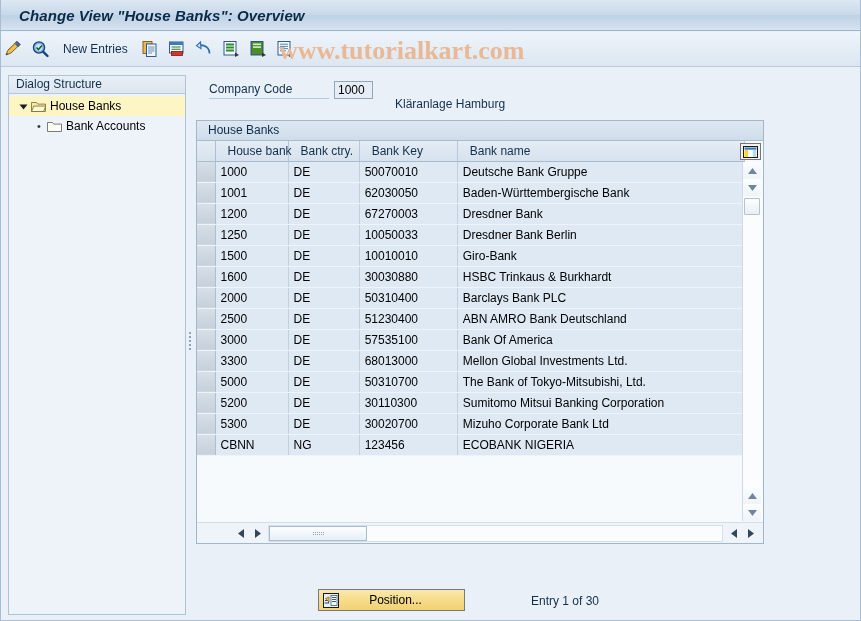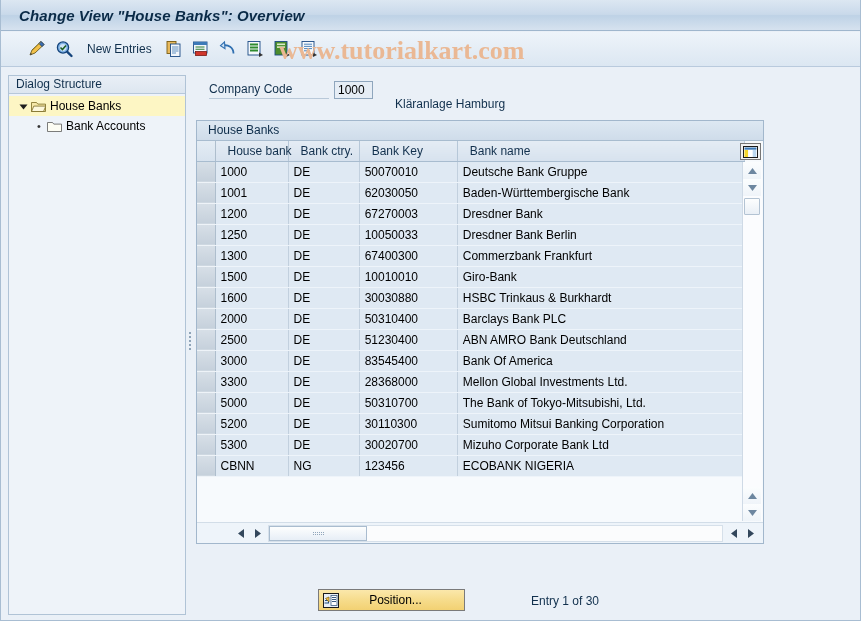--- a/index.html
+++ b/index.html
@@ -39,21 +39,21 @@
     white-space: nowrap;
   }
 
   
   .toolbar {
     position: absolute; left: 0; top: 32px;
     width: 861px; height: 35px;
     background: linear-gradient(to bottom, #eef4fa 0%, #e3ecf5 60%, #dce7f2 100%);
     border-bottom: 1px solid #b9cadd;
     display: flex; align-items: center;
-    padding-left: 24px;
+    padding-left: 0;
   }
   .tbtn {
     width: 24px; height: 24px;
     display: flex; align-items: center; justify-content: center;
     margin-right: 3px;
     position: relative;
   }
   .tbtn svg { display: block; }
   .tb-label {
     font-size: 12px; color: #11304d;
@@ -498,27 +498,20 @@
               </tr>
               <tr>
                 <td class="sel-col"></td>
                 <td class="c-hb">1250</td>
                 <td class="c-ctry">DE</td>
                 <td class="c-key">10050033</td>
                 <td class="c-name">Dresdner Bank Berlin</td>
               </tr>
               <tr>
                 <td class="sel-col"></td>
-                <td class="c-hb">1300</td>
-                <td class="c-ctry">DE</td>
-                <td class="c-key">67400300</td>
-                <td class="c-name">Commerzbank Frankfurt</td>
-              </tr>
-              <tr>
-                <td class="sel-col"></td>
                 <td class="c-hb">1500</td>
                 <td class="c-ctry">DE</td>
                 <td class="c-key">10010010</td>
                 <td class="c-name">Giro-Bank</td>
               </tr>
               <tr>
                 <td class="sel-col"></td>
                 <td class="c-hb">1600</td>
                 <td class="c-ctry">DE</td>
                 <td class="c-key">30030880</td>
@@ -535,28 +528,28 @@
                 <td class="sel-col"></td>
                 <td class="c-hb">2500</td>
                 <td class="c-ctry">DE</td>
                 <td class="c-key">51230400</td>
                 <td class="c-name">ABN AMRO Bank Deutschland</td>
               </tr>
               <tr>
                 <td class="sel-col"></td>
                 <td class="c-hb">3000</td>
                 <td class="c-ctry">DE</td>
-                <td class="c-key">83545400</td>
+                <td class="c-key">57535100</td>
                 <td class="c-name">Bank Of America</td>
               </tr>
               <tr>
                 <td class="sel-col"></td>
                 <td class="c-hb">3300</td>
                 <td class="c-ctry">DE</td>
-                <td class="c-key">28368000</td>
+                <td class="c-key">68013000</td>
                 <td class="c-name">Mellon Global Investments Ltd.</td>
               </tr>
               <tr>
                 <td class="sel-col"></td>
                 <td class="c-hb">5000</td>
                 <td class="c-ctry">DE</td>
                 <td class="c-key">50310700</td>
                 <td class="c-name">The Bank of Tokyo-Mitsubishi, Ltd.</td>
               </tr>
               <tr>

